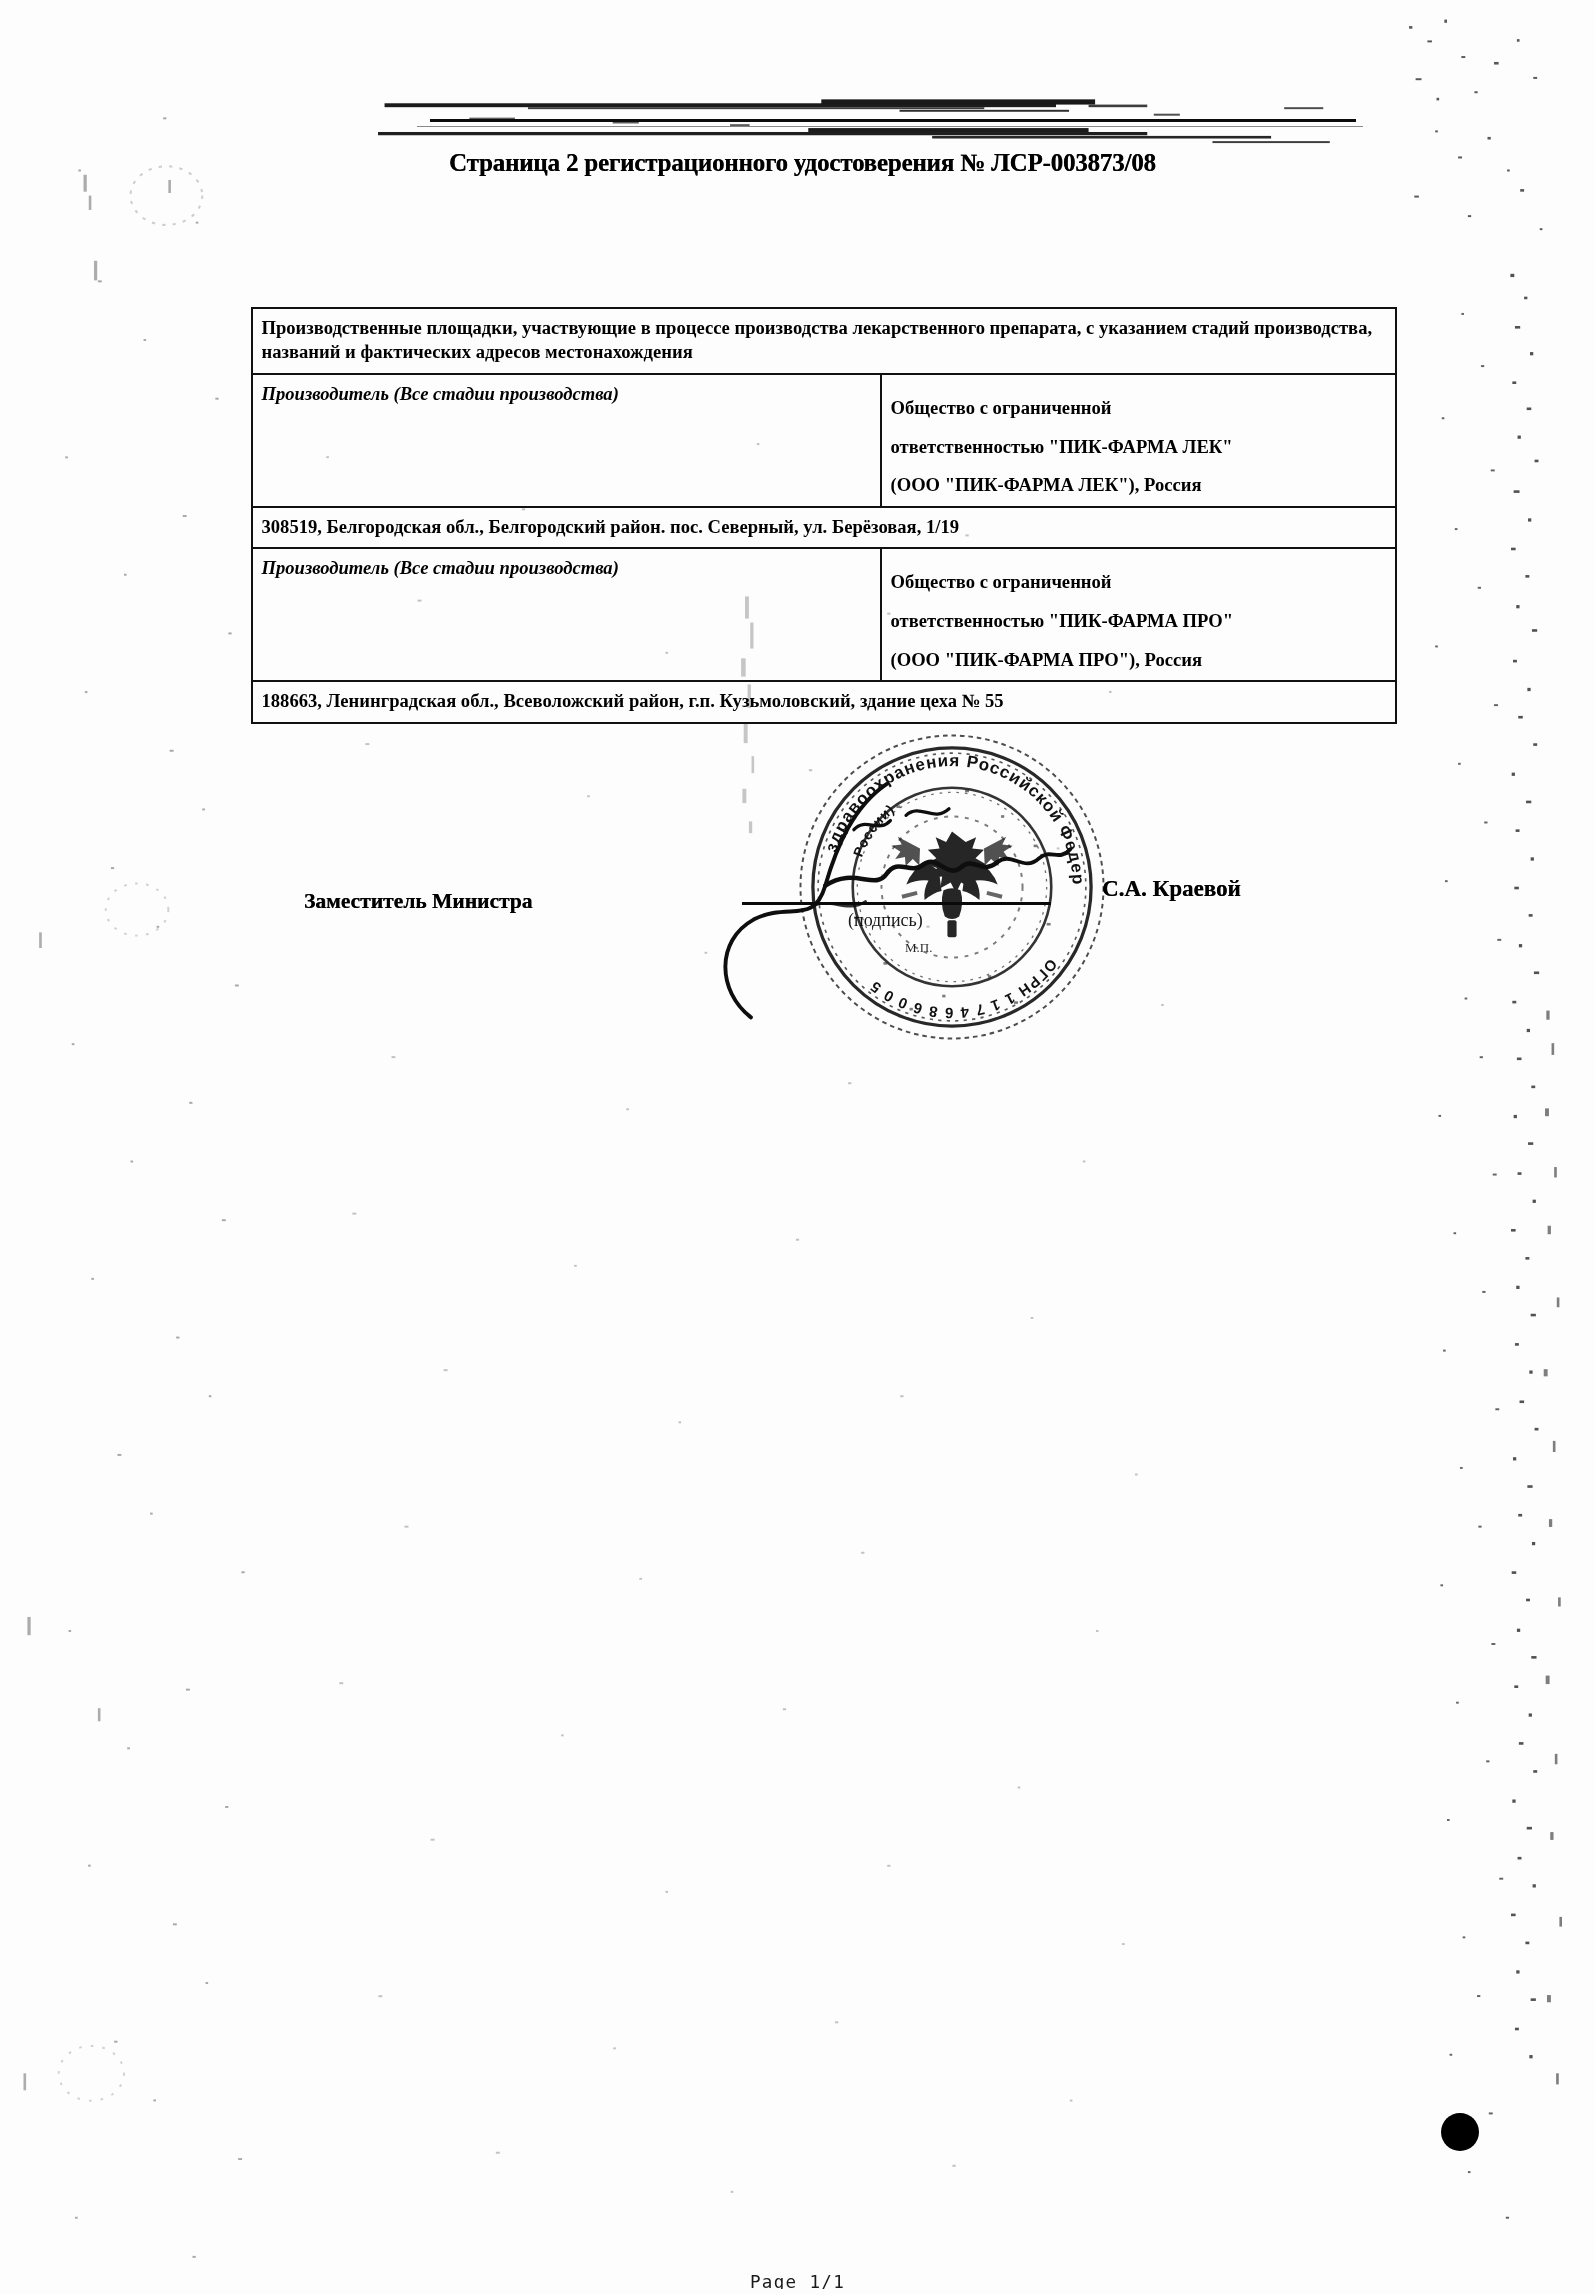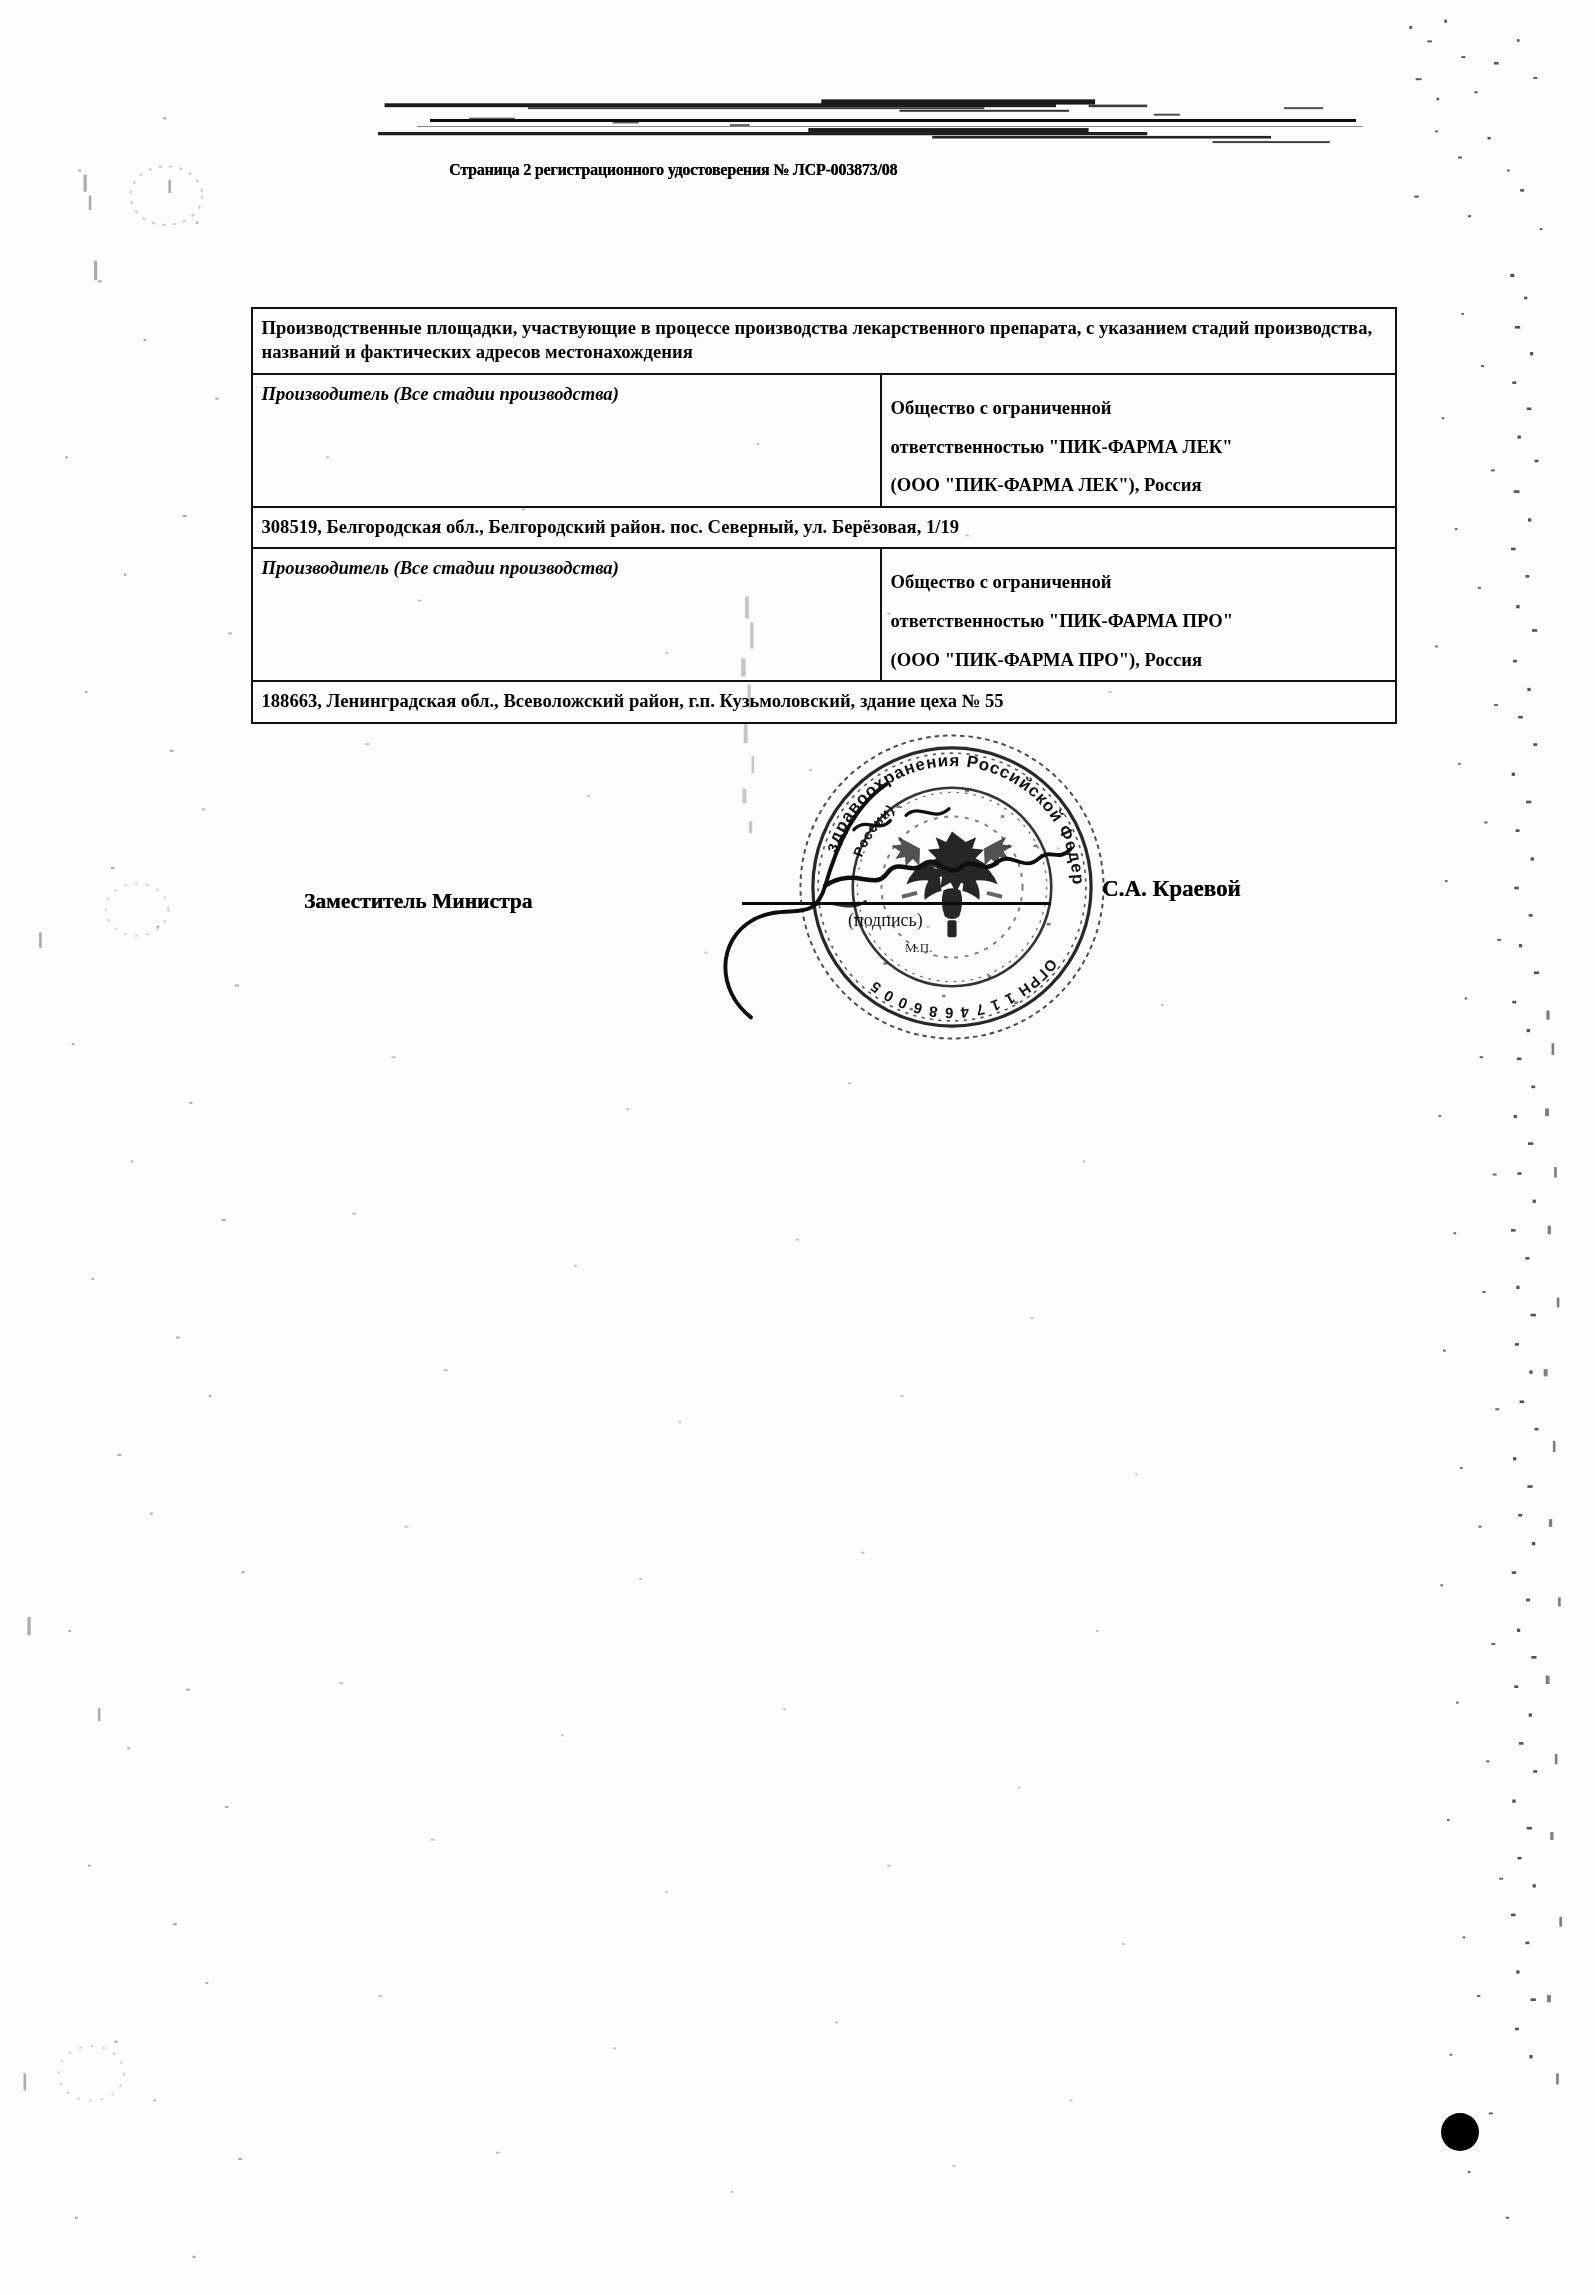--- a/index.html
+++ b/index.html
@@ -58,27 +58,26 @@
     position: absolute;
     top: 126px; left: 417px;
     width: 946px; height: 1.3px;
     background: #2a2a2a;
     opacity: .55;
   }
 
   #page-title {
     position: absolute;
     top: 149px; left: 449px;
-    font-size: 16px;
+    font-size: 25px;
     font-weight: 700;
     letter-spacing: -0.2px;
     white-space: nowrap;
     font-family: "Liberation Serif", "DejaVu Serif", serif;
     text-shadow: 0.3px 0 0 rgba(0,0,0,.85);
-    margin-top: 12px;
   }
 
   
   #prod-table {
     position: absolute;
     top: 307px; left: 251px;
     width: 1144px;
     border-collapse: collapse;
     table-layout: fixed;
   }
@@ -604,15 +603,16 @@
   <div id="sig-row">
     <div id="sig-title">Заместитель Министра</div>
     <div id="sig-line"></div>
     <div id="sig-caption">(подпись)</div>
     <div id="sig-mp">М.П.</div>
     <div id="sig-name">С.А. Краевой</div>
   </div>
 
   <div id="punch-dot"></div>
 
+  <div id="footer-page">Page  1/1</div>
 
 </div>
 
 
 </body></html>

